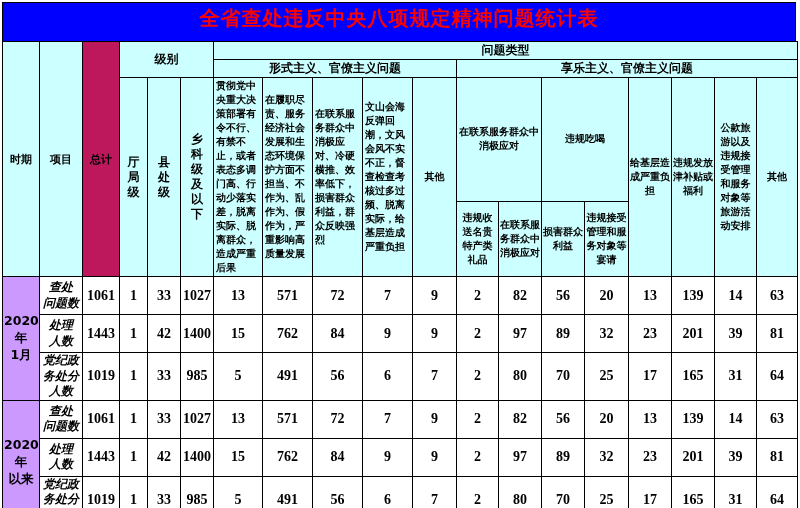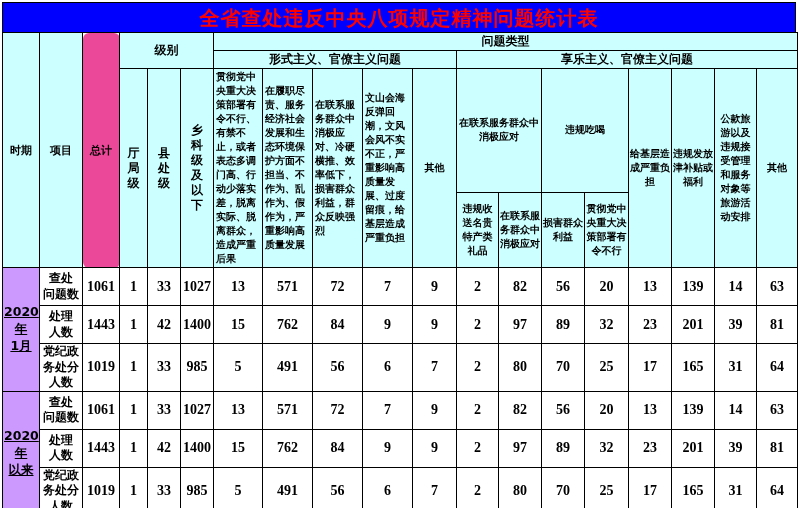--- a/index.html
+++ b/index.html
@@ -1,32 +1,32 @@
 <!DOCTYPE html>
 <html><head>
 <meta charset="utf-8">
 <style>
   html,body{margin:0;padding:0;background:#fff;width:800px;font-family:"DejaVu Sans","Liberation Sans",sans-serif;}
   .sheet{position:absolute;left:2px;top:2px;width:794px;}
   .title-bar{box-sizing:border-box;border:1px solid #000;background:#0000FF;color:#FF0000;
-    font-size:20px;font-weight:bold;text-align:center;height:31px;line-height:30px;letter-spacing:1px;}
+    font-size:20px;font-weight:bold;text-align:center;height:40px;line-height:30px;letter-spacing:1px;}
   table{border-collapse:collapse;table-layout:fixed;width:794px;margin-top:-1px;}
   td{border:1px solid #000;padding:0 1px;overflow:hidden;}
   .hd{background:#CCFFFF;font-weight:bold;text-align:center;font-size:12px;}
   .hd-big{font-size:11px;}
   .hd-small{background:#CCFFFF;font-weight:bold;font-size:10px;text-align:left;line-height:1.4;
     word-break:break-all;vertical-align:middle;padding:1px 2px;margin-left:21px;}
   .hd-sub{background:#CCFFFF;font-weight:bold;font-size:10px;text-align:center;line-height:1.4;
     word-break:break-all;vertical-align:middle;}
-  .cyan{background:#ec4899;border-radius:6px;}
-  .purple{background:#CC99FF;text-decoration:underline;}
+  .cyan{background:#be185d;}
+  .purple{background:#CC99FF;}
   .vert{white-space:pre-line;line-height:1.25;}
   .num{background:#fff;font-family:"Liberation Serif","DejaVu Serif",serif;font-weight:bold;
     font-size:14px;text-align:center;}
-  .rowlabel{background:#fff;font-weight:bold;font-size:12px;text-align:center;white-space:pre-line;line-height:1.3;}
+  .rowlabel{background:#fff;font-weight:bold;font-size:12px;text-align:center;white-space:pre-line;line-height:1.3;font-style:italic;}
   .period{font-weight:bold;font-size:12.5px;text-align:center;white-space:pre-line;line-height:1.35;}
 </style>
 </head>
 <body>
 
 <div class="sheet">
   <div class="title-bar">全省查处违反中央八项规定精神问题统计表</div>
 
   <table>
     <colgroup>
@@ -74,35 +74,35 @@
 级</td>
       <td class="hd vert" rowspan="2">乡
 科
 级
 及
 以
 下</td>
       <td class="hd-small" rowspan="2">贯彻党中央重大决策部署有令不行、有禁不止，或者表态多调门高、行动少落实差，脱离实际、脱离群众，造成严重后果</td>
       <td class="hd-small" rowspan="2">在履职尽责、服务经济社会发展和生态环境保护方面不担当、不作为、乱作为、假作为，严重影响高质量发展</td>
       <td class="hd-small" rowspan="2">在联系服务群众中消极应对、冷硬横推、效率低下，损害群众利益，群众反映强烈</td>
-      <td class="hd-small" rowspan="2">文山会海反弹回潮，文风会风不实不正，严重影响高质量发展、过度留痕，给基层造成严重负担</td>
+      <td class="hd-small" rowspan="2">文山会海反弹回潮，文风会风不实不正，督查检查考核过多过频、脱离实际，给基层造成严重负担</td>
       <td class="hd-sub" rowspan="2">其他</td>
       <td class="hd-sub" colspan="2">在联系服务群众中消极应对</td>
       <td class="hd-sub" colspan="2">违规吃喝</td>
       <td class="hd-sub" rowspan="2">给基层造成严重负担</td>
       <td class="hd-sub" rowspan="2">违规发放津补贴或福利</td>
       <td class="hd-sub" rowspan="2">公款旅游以及违规接受管理和服务对象等旅游活动安排</td>
       <td class="hd-sub" rowspan="2">其他</td>
     </tr>
 
     <tr style="height:59px">
       <td class="hd-sub">违规收送名贵特产类礼品</td>
       <td class="hd-sub">在联系服务群众中消极应对</td>
       <td class="hd-sub">损害群众利益</td>
-      <td class="hd-sub">贯彻党中央重大决策部署有令不行</td>
+      <td class="hd-sub">违规接受管理和服务对象等宴请</td>
     </tr>
 
     <tr style="height:38px">
       <td class="purple period" rowspan="3">2020年
 1月</td>
       <td class="rowlabel">查处
 问题数</td>
       <td class="num">1061</td>
       <td class="num">1</td>
       <td class="num">33</td>

